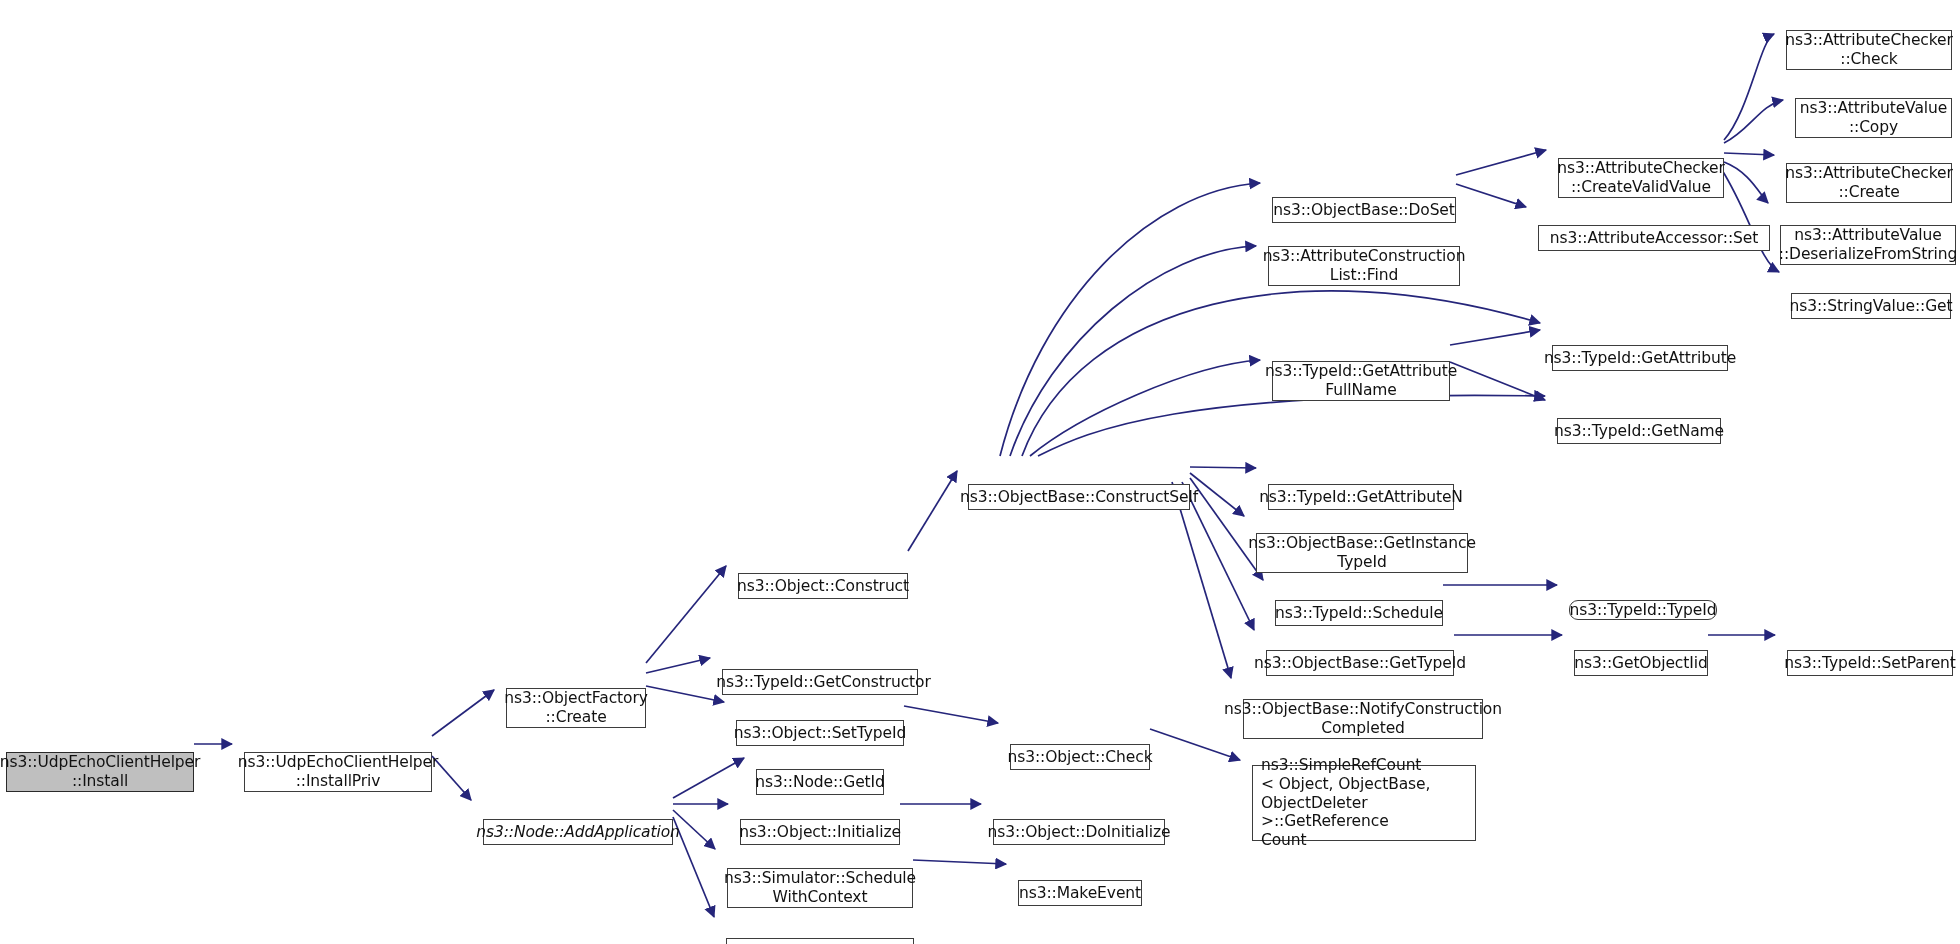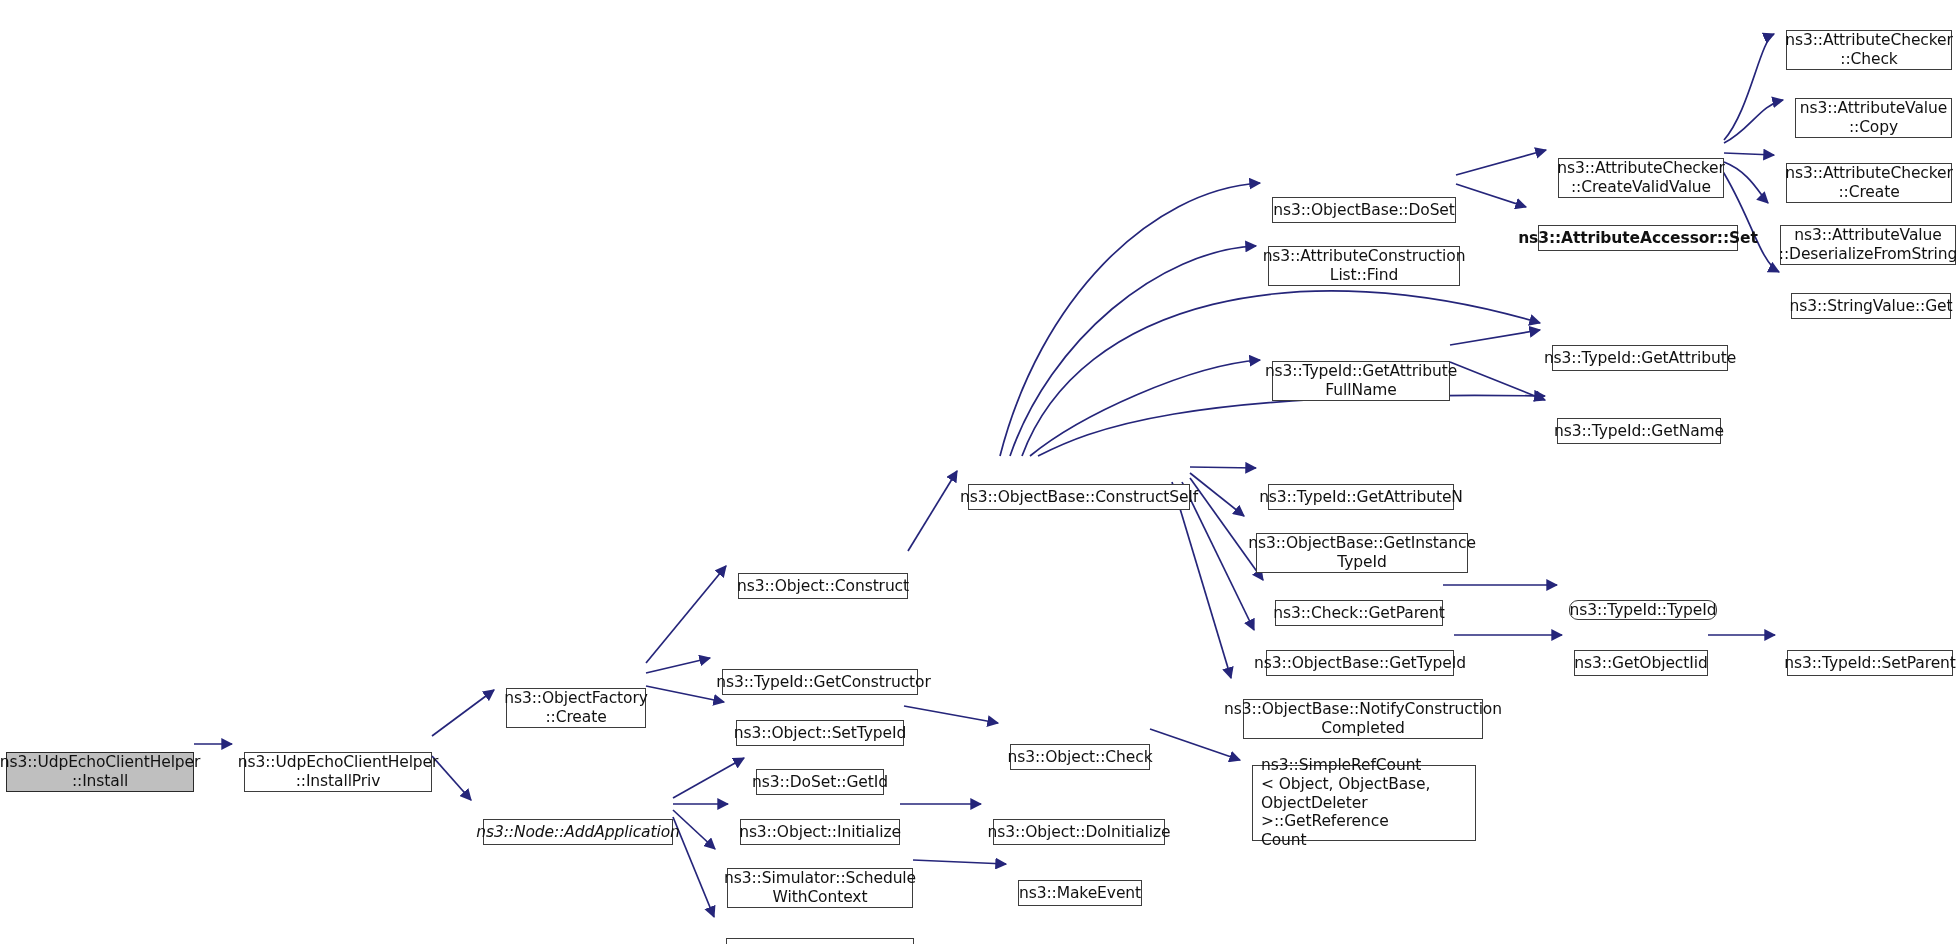--- a/index.html
+++ b/index.html
@@ -106,48 +106,48 @@
 <div class="node root" style="left: 6px; top: 724px; width: 188px; height: 40px;">ns3::UdpEchoClientHelper
 ::Install</div>
     <div class="node" style="left: 244px; top: 724px; width: 188px; height: 40px;">ns3::UdpEchoClientHelper
 ::InstallPriv</div>
     <div class="node" style="left: 506px; top: 660px; width: 140px; height: 40px;">ns3::ObjectFactory
 ::Create</div>
     <div class="node" style="left: 483px; top: 791px; width: 190px; height: 26px; font-style: italic;">ns3::Node::AddApplication</div>
     <div class="node" style="left: 738px; top: 545px; width: 170px; height: 26px;">ns3::Object::Construct</div>
     <div class="node" style="left: 722px; top: 641px; width: 196px; height: 26px; padding-left: 12px;">ns3::TypeId::GetConstructor</div>
     <div class="node" style="left: 736px; top: 692px; width: 168px; height: 26px;">ns3::Object::SetTypeId</div>
-    <div class="node" style="left: 756px; top: 741px; width: 128px; height: 26px;">ns3::DoSet::GetId</div>
+    <div class="node" style="left: 756px; top: 741px; width: 128px; height: 26px;">ns3::Node::GetId</div>
     <div class="node" style="left: 740px; top: 791px; width: 160px; height: 26px;">ns3::Object::Initialize</div>
     <div class="node" style="left: 727px; top: 840px; width: 186px; height: 40px;">ns3::Simulator::Schedule
 WithContext</div>
     <div class="node" style="left: 726px; top: 910px; width: 188px; height: 26px;">ns3::Application::SetNode</div>
     <div class="node" style="left: 968px; top: 456px; width: 222px; height: 26px;">ns3::ObjectBase::ConstructSelf</div>
     <div class="node" style="left: 1010px; top: 716px; width: 140px; height: 26px;">ns3::Object::Check</div>
     <div class="node" style="left: 993px; top: 791px; width: 172px; height: 26px;">ns3::Object::DoInitialize</div>
     <div class="node" style="left: 1018px; top: 852px; width: 124px; height: 26px;">ns3::MakeEvent</div>
     <div class="node" style="left: 1272px; top: 169px; width: 184px; height: 26px;">ns3::ObjectBase::DoSet</div>
     <div class="node" style="left: 1268px; top: 218px; width: 192px; height: 40px;">ns3::AttributeConstruction
 List::Find</div>
     <div class="node" style="left: 1272px; top: 333px; width: 178px; height: 40px;">ns3::TypeId::GetAttribute
 FullName</div>
     <div class="node" style="left: 1268px; top: 456px; width: 186px; height: 26px;">ns3::TypeId::GetAttributeN</div>
     <div class="node" style="left: 1256px; top: 505px; width: 212px; height: 40px;">ns3::ObjectBase::GetInstance
 TypeId</div>
-    <div class="node" style="left: 1275px; top: 572px; width: 168px; height: 26px;">ns3::Check::GetParent</div>
+    <div class="node" style="left: 1275px; top: 572px; width: 168px; height: 26px;">ns3::TypeId::Schedule</div>
     <div class="node" style="left: 1266px; top: 622px; width: 188px; height: 26px;">ns3::ObjectBase::GetTypeId</div>
     <div class="node" style="left: 1243px; top: 671px; width: 240px; height: 40px;">ns3::ObjectBase::NotifyConstruction
 Completed</div>
     <div class="node left" style="left: 1252px; top: 737px; width: 224px; height: 76px;">ns3::SimpleRefCount
 &lt; Object, ObjectBase,
  ObjectDeleter &gt;::GetReference
 Count</div>
     <div class="node" style="left: 1558px; top: 130px; width: 166px; height: 40px;">ns3::AttributeChecker
 ::CreateValidValue</div>
-    <div class="node" style="left: 1538px; top: 197px; width: 200px; height: 26px; font-weight: bold;">ns3::AttributeAccessor::Set</div>
+    <div class="node" style="left: 1538px; top: 197px; width: 232px; height: 26px;">ns3::AttributeAccessor::Set</div>
     <div class="node" style="left: 1552px; top: 317px; width: 176px; height: 26px;">ns3::TypeId::GetAttribute</div>
     <div class="node" style="left: 1557px; top: 390px; width: 164px; height: 26px;">ns3::TypeId::GetName</div>
     <div class="node" style="left: 1569px; top: 572px; width: 148px; height: 20px; border-radius: 9px;">ns3::TypeId::TypeId</div>
     <div class="node" style="left: 1574px; top: 622px; width: 134px; height: 26px;">ns3::GetObjectIid</div>
     <div class="node" style="left: 1786px; top: 2px; width: 166px; height: 40px;">ns3::AttributeChecker
 ::Check</div>
     <div class="node" style="left: 1795px; top: 70px; width: 157px; height: 40px;">ns3::AttributeValue
 ::Copy</div>
     <div class="node" style="left: 1786px; top: 135px; width: 166px; height: 40px;">ns3::AttributeChecker
 ::Create</div>

